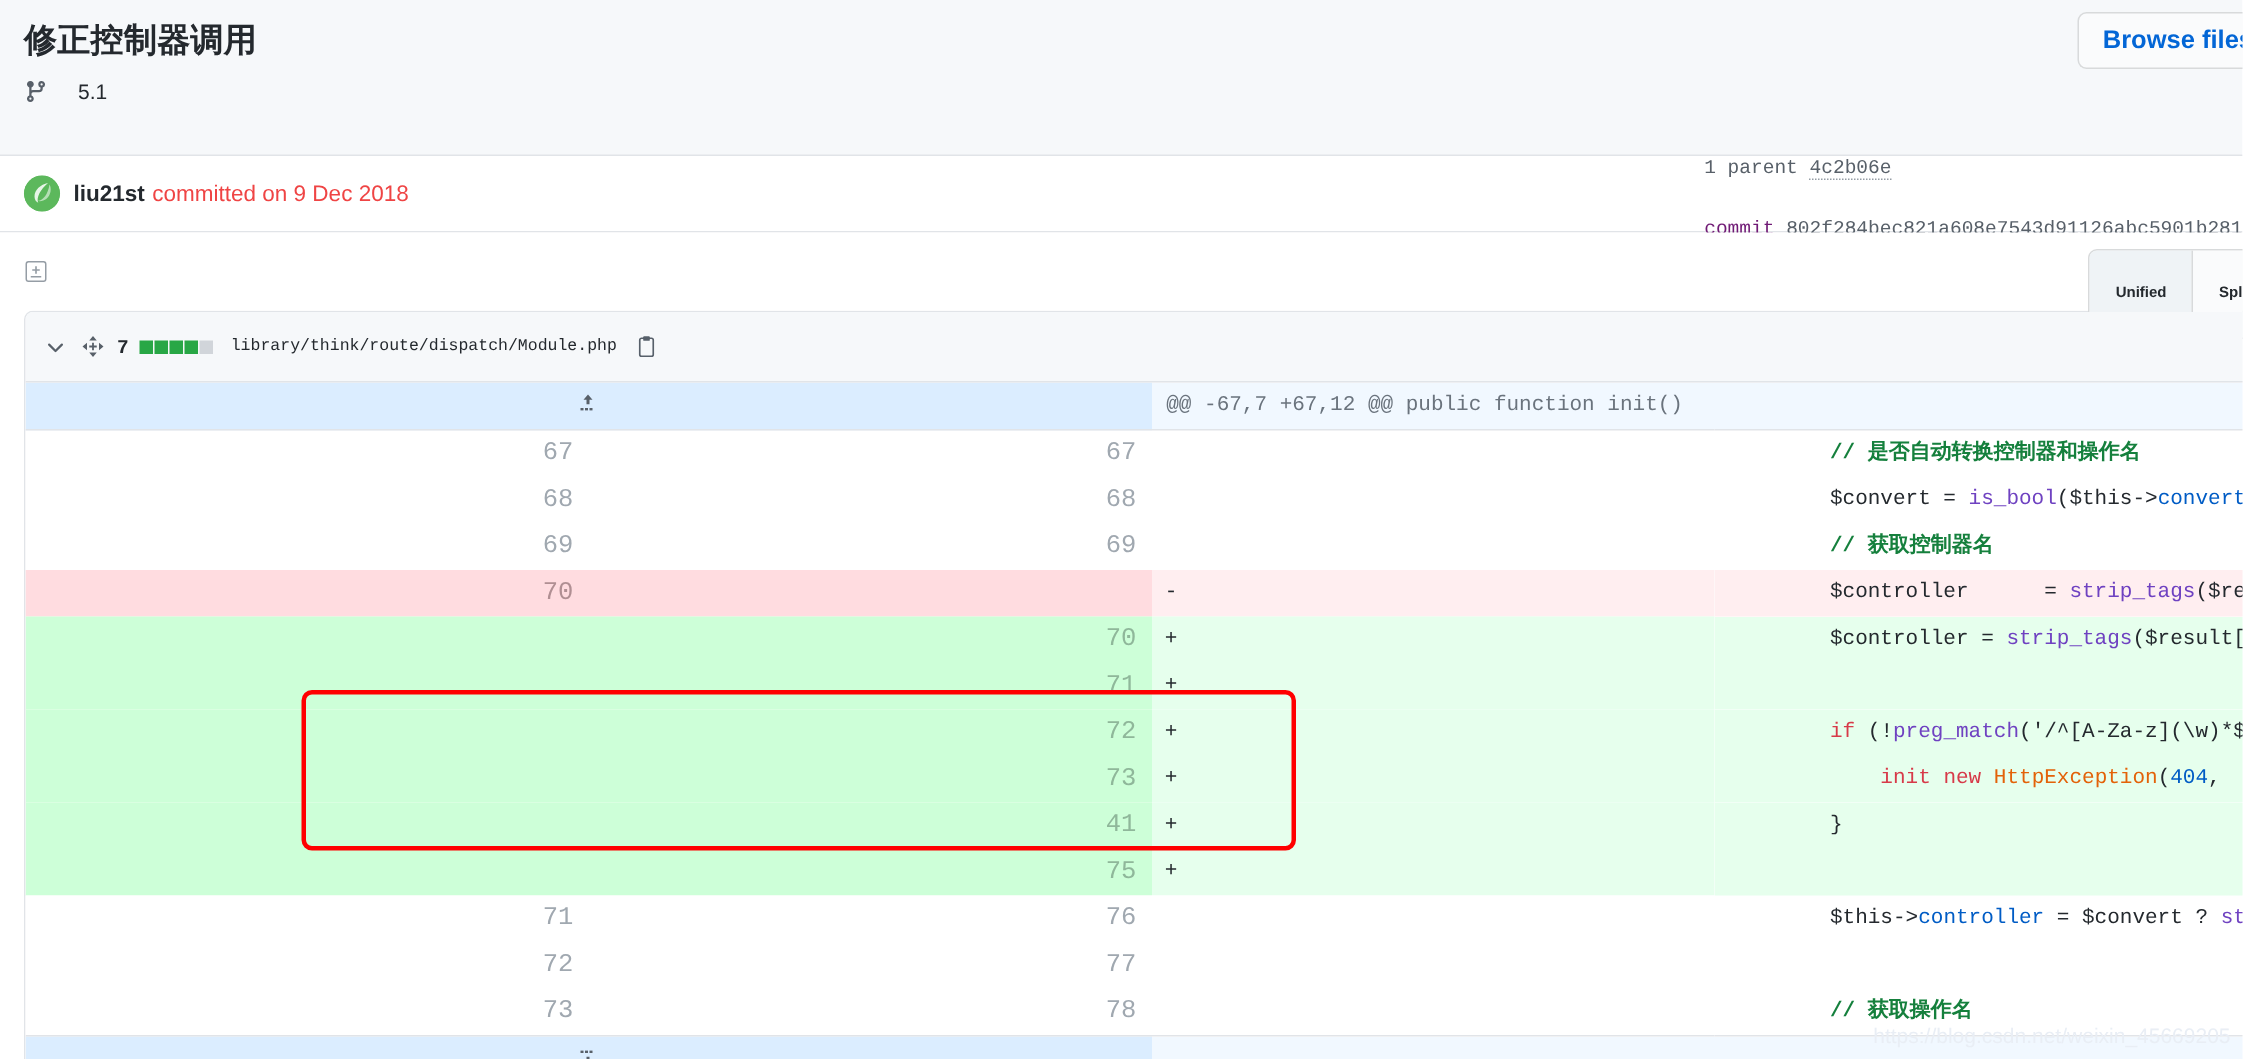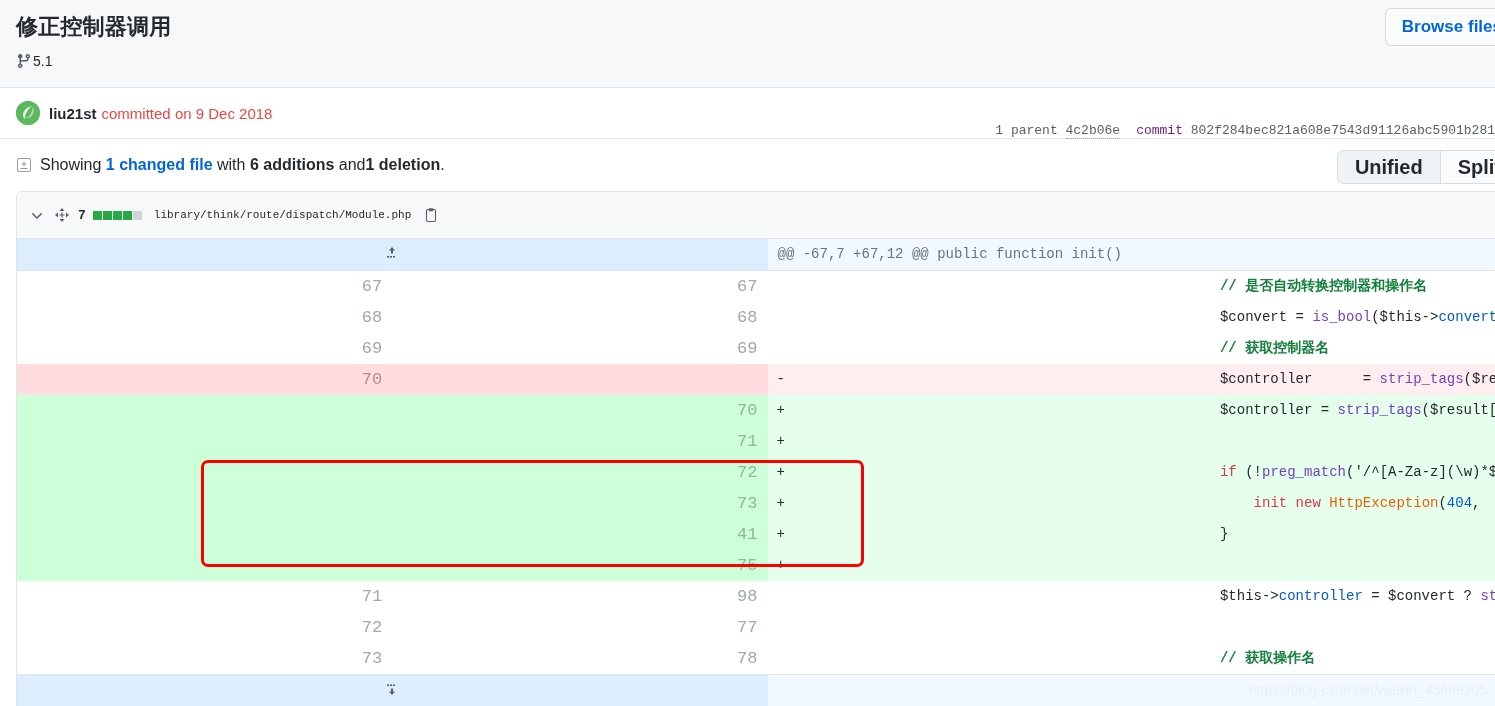--- a/index.html
+++ b/index.html
@@ -12,35 +12,35 @@
     color: #24292e;
     overflow: hidden;
     position: relative;
   }
 
   
   .commit-header {
     background: #f6f8fa;
     border-bottom: 1px solid #e1e4e8;
     padding: 12px 16px 0 16px;
-    height: 88px;
+    height: 104px;
     position: relative;
   }
   .commit-title {
     font-size: 22px;
     font-weight: bold;
     color: #24292e;
     line-height: 30px;
     margin: 0;
     letter-spacing: .2px;
   }
   .branch-row {
     display: flex;
     align-items: flex-end;
-    gap: 1px;
+    gap: 20px;
     margin-top: 11px;
     font-size: 14px;
     color: #24292e;
   }
   .branch-icon { width: 16px; height: 16px; display: block; }
   .branch-name { font-size: 14px; color: #24292e; }
 
   .browse-files-btn {
     position: absolute;
     top: 8px;
@@ -79,27 +79,28 @@
   .avatar svg { display: block; }
   .author-name { font-size: 15px; font-weight: bold; color: #24292e; }
   .committed-text { font-size: 15px; color: #ef4444; margin-left: 5px; }
 
   .commit-meta {
     position: absolute;
     right: 0;
     top: 0;
     height: 100%;
     display: flex;
-    align-items: flex-end;
-    gap: 16px;
+    align-items: flex-start;
+    gap: 26px;
     font-family: "Liberation Mono", monospace;
     font-size: 13px;
     color: #586069;
     white-space: nowrap;
     padding-right: 0;
+    flex-direction: column;
   }
   .parent-hash {
     color: #586069;
     border-bottom: 1px dotted #959da5;
   }
   .commit-sha-label { color: #701a75; }
   .commit-sha { color: #586069; }
 
   
   .diffstat-row {
@@ -121,23 +122,23 @@
     right: -24px;
     top: 11px;
     display: flex;
     border: 1px solid rgba(27,31,35,.15);
     border-radius: 6px;
     overflow: hidden;
     background: #fafbfc;
   }
   .view-toggle button {
     font-family: "Liberation Sans", sans-serif;
-    font-size: 20px;
+    font-size: 10px;
     font-weight: bold;
-    padding: 6px 17px;
+    padding: 19px 17px;
     border: none;
     background: #fafbfc;
     color: #24292e;
     cursor: pointer;
     line-height: 20px;
   }
   .view-toggle button.selected { background: #eff3f6; }
   .view-toggle button + button { border-left: 1px solid rgba(27,31,35,.15); }
 
   
@@ -319,27 +320,20 @@
   </div>
 </div>
 
 <div class="diffstat-row">
   <span class="file-diff-icon">
     <svg width="16" height="16" viewBox="0 0 16 16" fill="none" stroke="#959da5" stroke-width="1">
       <rect x="1.5" y="1.5" width="13" height="13" rx="1.5"></rect>
       <path d="M8 4.5v5M5.5 7h5M4.5 11.5h7" stroke="#959da5" stroke-width="1.1"></path>
     </svg>
   </span>
-  <span class="showing-text">
-    <span>Showing</span>
-    <span class="link-blue">1 changed file</span>
-    <span>with</span>
-    <b>6 additions</b>
-    <span>and</span><b>1 deletion</b><span>.</span>
-  </span>
   <div class="view-toggle">
     <button class="selected">Unified</button>
     <button>Split</button>
   </div>
 </div>
 
 <div class="file-box">
   <div class="file-header">
     <span class="chevron-btn">
       <svg width="16" height="16" viewBox="0 0 16 16" fill="#586069">
@@ -449,21 +443,21 @@
 
     <tr class="add">
       <td class="ln"></td>
       <td class="ln">75</td>
       <td class="marker">+</td>
       <td class="code"> </td>
     </tr>
 
     <tr class="ctx">
       <td class="ln">71</td>
-      <td class="ln">98</td>
+      <td class="ln">76</td>
       <td class="marker"></td>
       <td class="code">        $this-&gt;<span class="c-prop">controller</span> = $convert ? <span class="c-fn">strtolower</span>($controller) : $controller;</td>
     </tr>
 
     <tr class="ctx">
       <td class="ln">72</td>
       <td class="ln">77</td>
       <td class="marker"></td>
       <td class="code"> </td>
     </tr>

